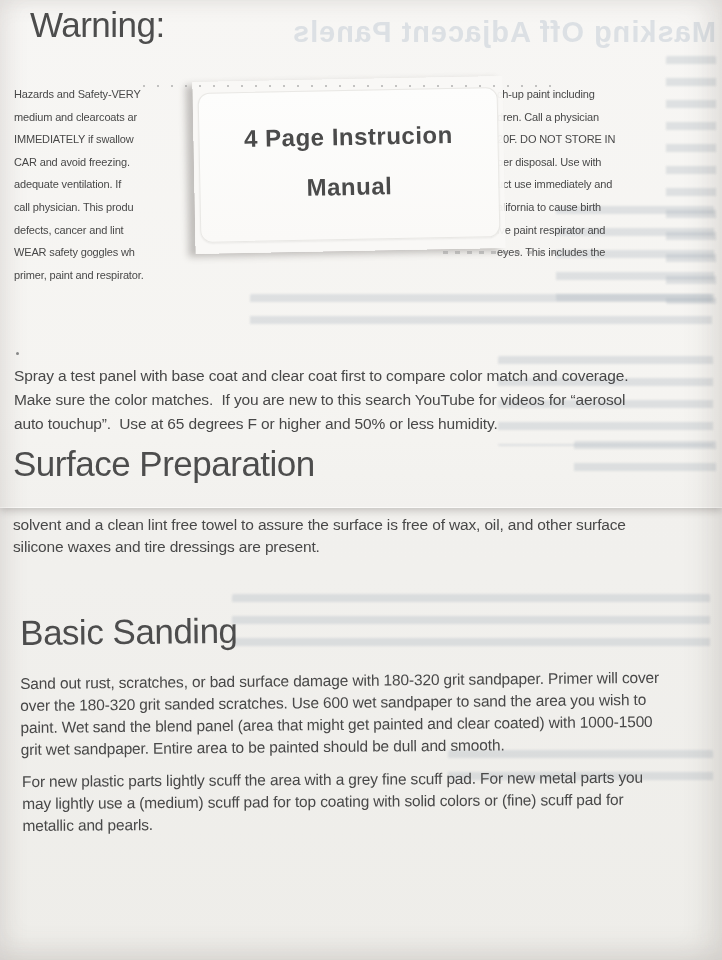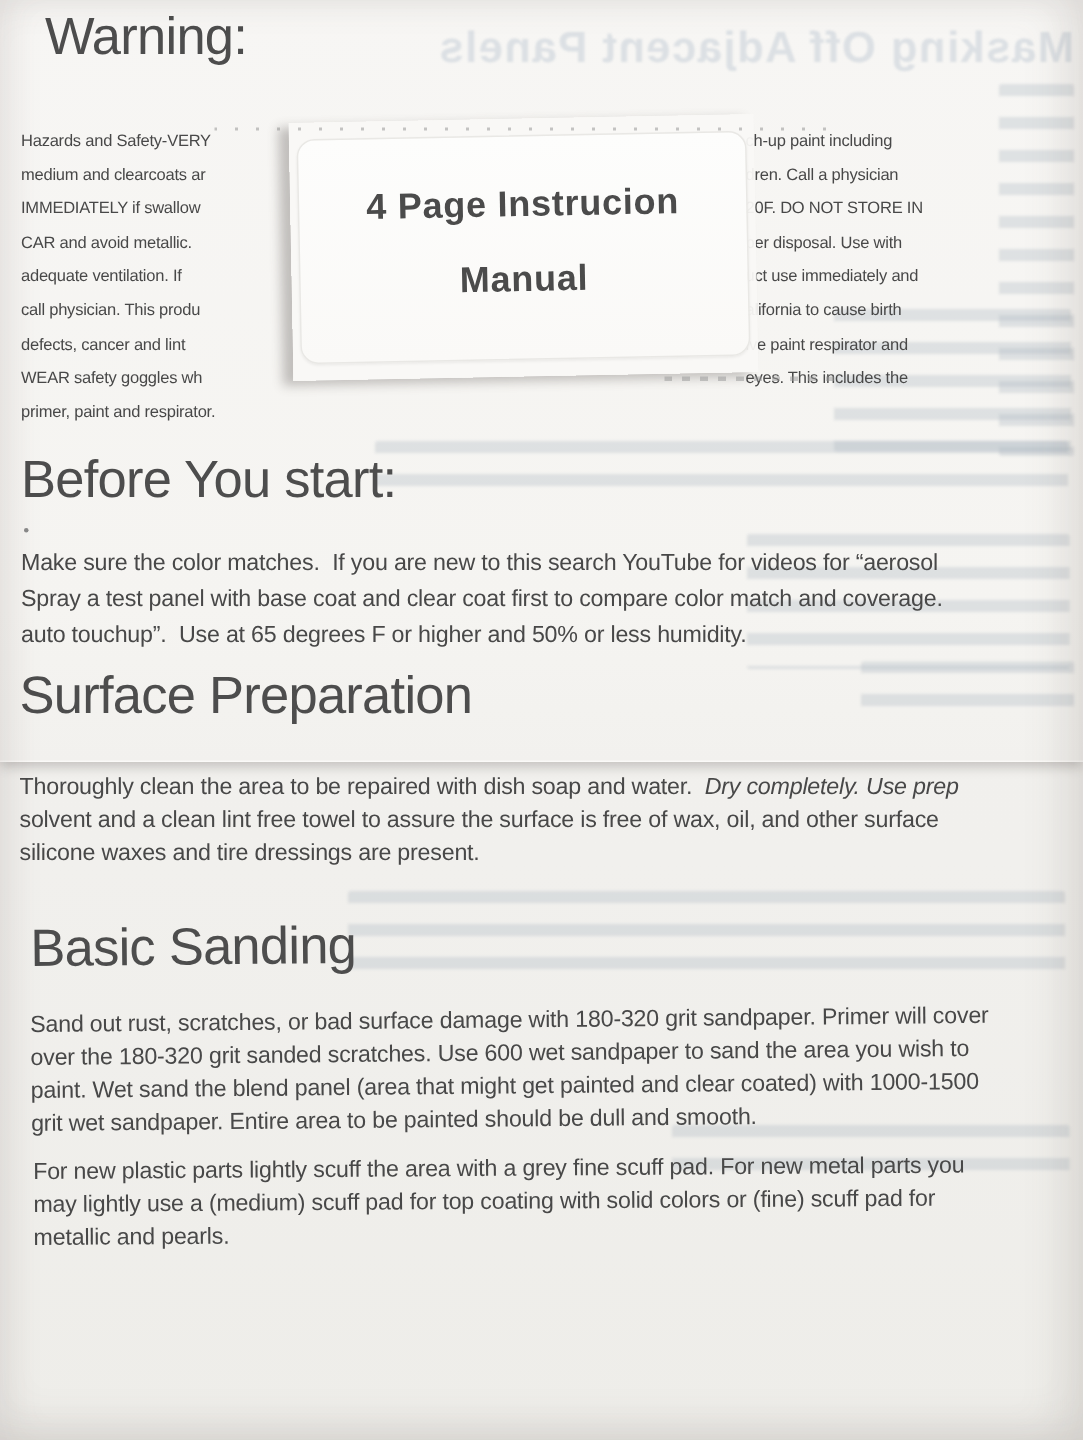--- a/index.html
+++ b/index.html
@@ -98,49 +98,47 @@
   <div class="ghostlines" style="left:574px; top:441px; width:142px; height:34px;"></div>
   <div class="ghostlines" style="left:232px; top:594px; width:478px; height:60px;"></div>
   <div class="ghostlines" style="left:448px; top:750px; width:265px; height:42px;"></div>
 
   <div class="h" style="left:14px; top:5px;margin-left:16px;">Warning:</div>
 
   <div class="wrows">
     <div class="wrow"><span>Hazards and Safety-VERY</span><span class="rfrag">ch-up paint including</span></div>
     <div class="wrow"><span>medium and clearcoats ar</span><span class="rfrag">dren. Call a physician</span></div>
     <div class="wrow"><span>IMMEDIATELY if swallow</span><span class="rfrag">20F. DO NOT STORE IN</span></div>
-    <div class="wrow"><span>CAR and avoid metallic.</span><span class="rfrag">per disposal. Use with</span></div>
+    <div class="wrow"><span>CAR and avoid freezing.</span><span class="rfrag">per disposal. Use with</span></div>
     <div class="wrow"><span>adequate ventilation. If</span><span class="rfrag">uct use immediately and</span></div>
     <div class="wrow"><span>call physician. This produ</span><span class="rfrag">alifornia to cause birth</span></div>
     <div class="wrow"><span>defects, cancer and lint</span><span class="rfrag">ive paint respirator and</span></div>
     <div class="wrow"><span>WEAR safety goggles wh</span><span class="rfrag">eyes. This includes the</span></div>
     <div class="wrow"><span>primer, paint and respirator.</span></div>
   </div>
 
   <div class="dots1"></div>
   <div class="dots2"></div>
 
   <div class="sticker-backing">
     <div class="sticker-label">
       <div class="sticker-line1">4 Page Instrucion</div>
       <div class="sticker-line2">Manual</div>
     </div>
   </div>
 
-  <div class="h" style="left:14px; top:300px;">Before You start:</div>
   <div class="stray-dot"></div>
   <div class="body-block lh24" style="left:14px; top:364px;">
+    <div class="pline">Spray a test panel with base coat and clear coat first to compare color match and coverage.</div>
     <div class="pline">Make sure the color matches.  If you are new to this search YouTube for videos for “aerosol</div>
-    <div class="pline">Spray a test panel with base coat and clear coat first to compare color match and coverage.</div>
     <div class="pline">auto touchup”.  Use at 65 degrees F or higher and 50% or less humidity.</div>
   </div>
 
   <div class="h" style="left:13px; top:444px;">Surface Preparation</div>
   <div class="body-block lh22" style="left:13px; top:514px;">
-    <div class="pline"><span>Thoroughly clean the area to be repaired with dish soap and water.  </span><span class="ital">Dry completely. Use prep</span></div>
     <div class="pline">solvent and a clean lint free towel to assure the surface is free of wax, oil, and other surface</div>
     <div class="pline">silicone waxes and tire dressings are present.</div>
   </div>
 
   <div class="h tilt1" style="left:20px; top:613px;">Basic Sanding</div>
   <div class="body-block lh22 tilt1" style="left:20px; top:673px;">
     <div class="pline">Sand out rust, scratches, or bad surface damage with 180-320 grit sandpaper. Primer will cover</div>
     <div class="pline">over the 180-320 grit sanded scratches. Use 600 wet sandpaper to sand the area you wish to</div>
     <div class="pline">paint. Wet sand the blend panel (area that might get painted and clear coated) with 1000-1500</div>
     <div class="pline">grit wet sandpaper. Entire area to be painted should be dull and smooth.</div>

